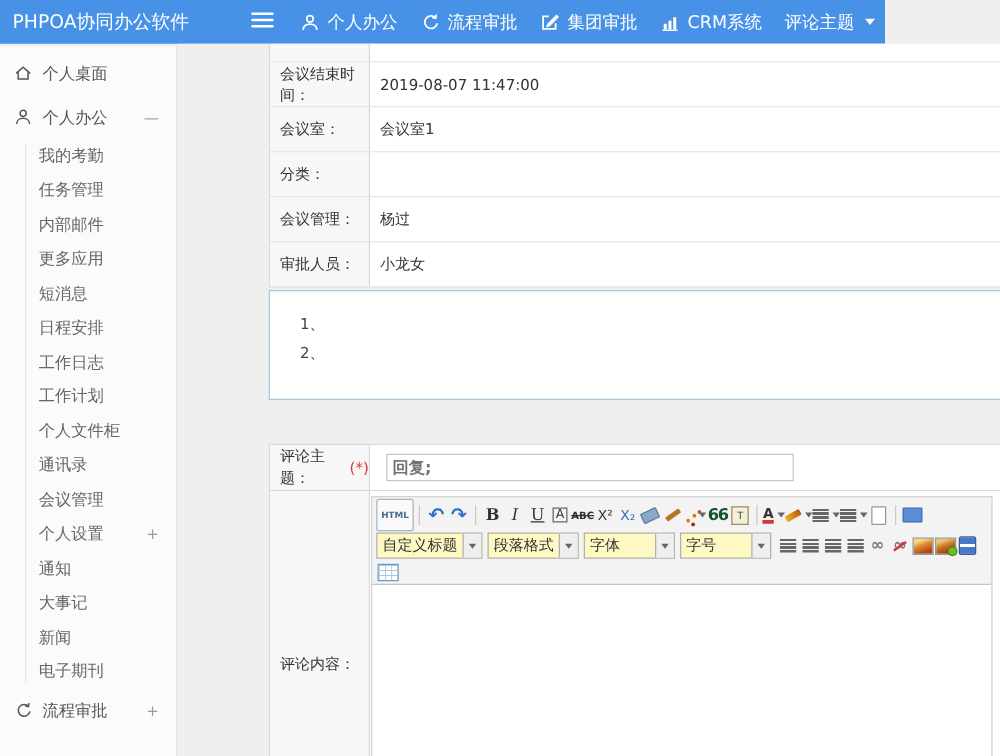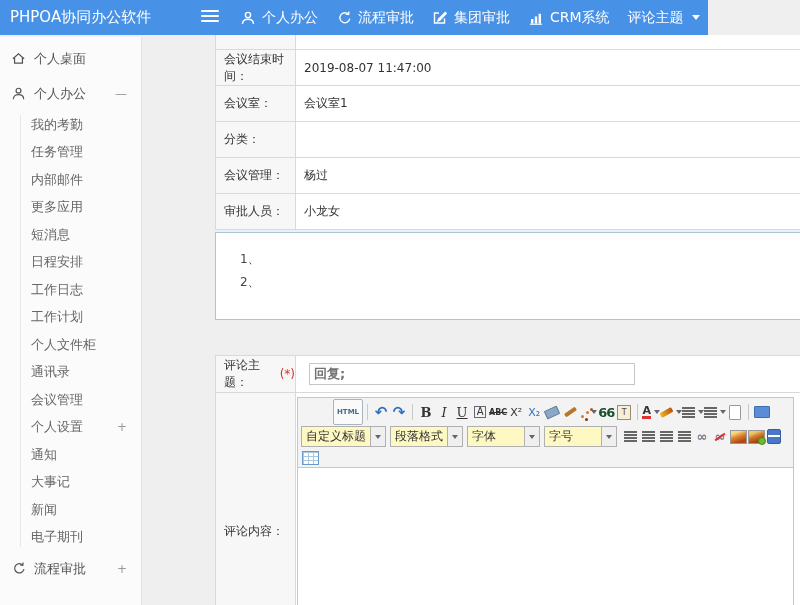--- a/index.html
+++ b/index.html
@@ -49,21 +49,21 @@
   .content-row .val{align-items:flex-start;padding:0;display:block;}
   
   .editor{margin:4px 0 0 1px;width:495px;border:1px solid #c6c6c6;background:#fff;}
   .toolbar{background:#f3f3f3;border-bottom:1px solid #c6c6c6;padding:2px 3px 1px 3px;}
   .tb-row{display:flex;align-items:center;flex-wrap:nowrap;}
   .tb-row.r1{height:24px;}
   .tb-row.r2{height:25px;}
   .tb-row.r3{height:17px;}
   .tb{min-width:18px;height:20px;display:inline-flex;align-items:center;justify-content:center;cursor:pointer;border-radius:2px;color:#333;}
   .sep{width:1px;height:16px;background:#c9c9c9;margin:0 4px;}
-  .btn-html{font-size:7px;font-weight:bold;color:#456a8a;border:1px solid #a8b4c0;background:#fafafa;border-radius:2px;padding:2px 3px;line-height:1;margin-left:32px;}
+  .btn-html{font-size:7px;font-weight:bold;color:#456a8a;border:1px solid #a8b4c0;background:#fafafa;border-radius:2px;padding:2px 3px;line-height:1;}
   .g-undo,.g-redo{color:#2f6fc4;font-size:15px;font-weight:bold;}
   .g-bold{font-family:"DejaVu Serif","Liberation Serif",serif;font-weight:bold;font-size:13px;}
   .g-italic{font-family:"DejaVu Serif","Liberation Serif",serif;font-style:italic;font-size:13px;}
   .g-under{font-family:"DejaVu Serif","Liberation Serif",serif;font-size:13px;text-decoration:underline;}
   .g-fontbox{font-size:10px;border:1px solid #667;line-height:10px;padding:0 2px;}
   .g-strike{font-size:8px;font-weight:bold;text-decoration:line-through;}
   .g-supsub{font-size:11px;}
   .g-sub{color:#2f6fc4;}
   .g-quote{font-weight:bold;font-size:13px;letter-spacing:-1px;color:#14532d;}
   .i-eraser{width:12px;height:7px;background:#8aa8c8;border:1px solid #5f7890;border-radius:1px;transform:rotate(-25deg);}

